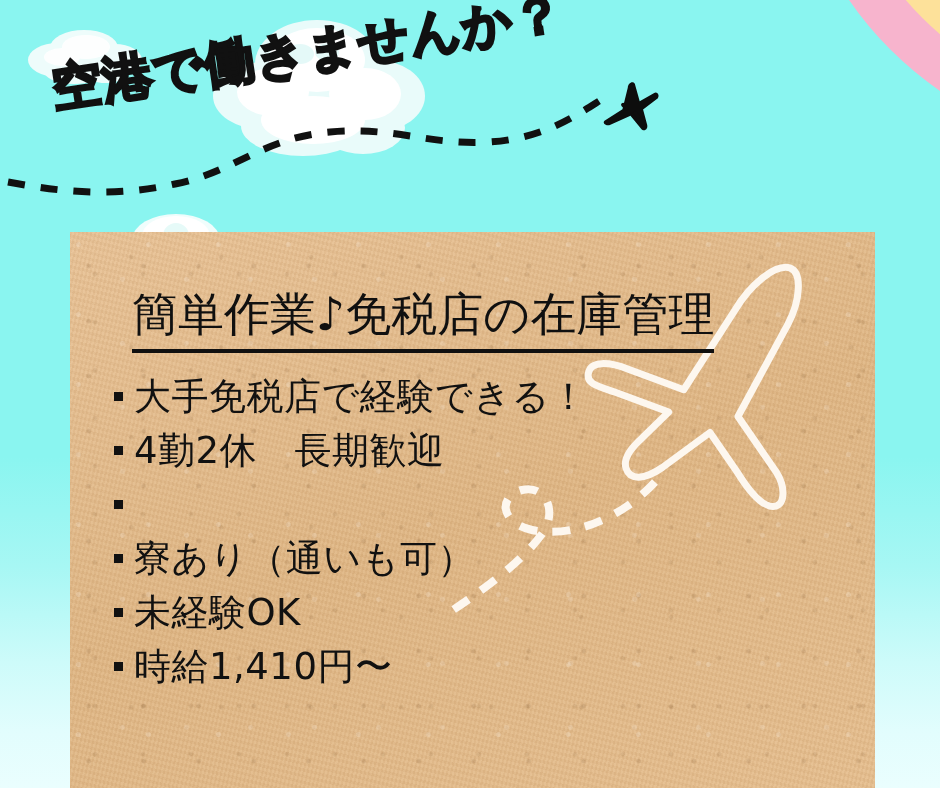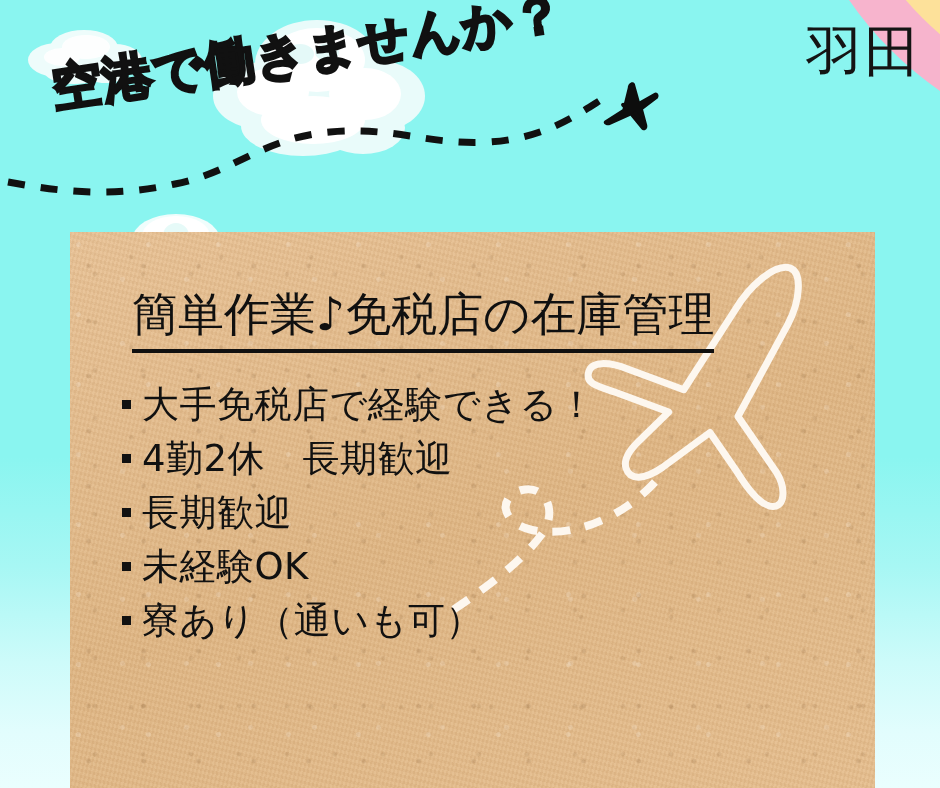--- a/index.html
+++ b/index.html
@@ -119,21 +119,21 @@
     letter-spacing: 0px;
     white-space: nowrap;
     border-bottom: 4px solid #101010;
     padding-bottom: 3px;
   }
 
   .bullets {
     position: absolute;
     left: 44px;
     top: 138px;
-    margin: 8px;
+    margin: 0;
     padding: 0;
     list-style: none;
   }
   .bullets li {
     font-family: "DejaVu Sans", sans-serif;
     font-size: 37px;
     line-height: 54px;
     color: #111111;
     white-space: nowrap;
     letter-spacing: 0.5px;
@@ -177,21 +177,20 @@
         <circle cx="640" cy="100" r="288" stroke="#fde19a" stroke-width="40"></circle>
         <circle cx="640" cy="100" r="250" stroke="#cfeea8" stroke-width="38"></circle>
         <circle cx="640" cy="100" r="212" stroke="#a9e6f4" stroke-width="38"></circle>
         <circle cx="640" cy="100" r="176" stroke="#fce9a6" stroke-width="36"></circle>
         <circle cx="640" cy="100" r="142" stroke="#f6bddb" stroke-width="34"></circle>
       </g>
     </svg>
   </div>
 
   <div class="airport-label">
-    <div>羽田</div>
   </div>
 
   <div class="cloud" style="left:22px; top:26px;">
     <svg width="125" height="62" viewBox="0 0 125 62">
       <g fill="#eefcfb">
         <ellipse cx="36" cy="34" rx="30" ry="17"></ellipse>
         <ellipse cx="62" cy="22" rx="34" ry="18"></ellipse>
         <ellipse cx="93" cy="34" rx="27" ry="16"></ellipse>
         <ellipse cx="52" cy="45" rx="30" ry="13"></ellipse>
         <ellipse cx="84" cy="46" rx="22" ry="11"></ellipse>
@@ -282,21 +281,22 @@
                      C96 12, 108 40, 92 62 C70 92, 30 120, 0 140"></path>
           </g>
         </svg>
       </div>
 
       <div class="card-title">簡単作業♪免税店の在庫管理</div>
 
       <ul class="bullets">
         <li><span class="dot"></span><span>大手免税店で経験できる！</span></li>
         <li><span class="dot"></span><span>4勤2休　長期歓迎</span></li>
-        <li><span class="dot"></span><span>長期歓迎</span></li>
+        <li><span class="dot"></span></li>
+        <li><span class="dot"></span><span>寮あり（通いも可）</span></li>
         <li><span class="dot"></span><span>未経験OK</span></li>
-        <li><span class="dot"></span><span>寮あり（通いも可）</span></li>
+        <li><span class="dot"></span><span>時給1,410円〜</span></li>
       </ul>
 
     </div>
   </div>
 
 </div>
 
 </body></html>

